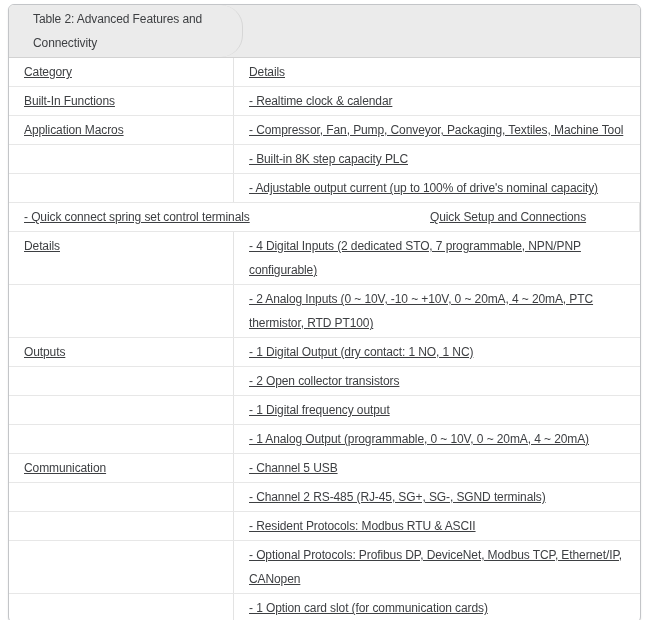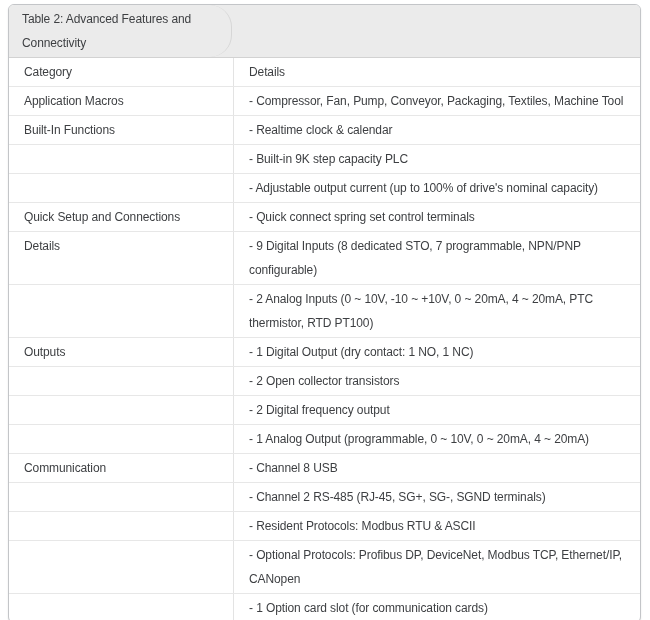--- a/index.html
+++ b/index.html
@@ -26,34 +26,35 @@
   }
   .title-row {
     display: flex;
     background: #ebebeb;
     border-bottom: 1px solid #d2d2d2;
   }
   .title-cell {
     width: 199px;
     flex-shrink: 0;
     border-right: 1px solid #d6d6d6;
-    padding: 2px 10px 2px 13px;
+    padding: 2px 10px 2px 24px;
     line-height: 24px;
     border-radius: 22px;
   }
   .title-spacer { flex: 1; }
   .row {
     display: flex;
     border-bottom: 1px solid #e7e7e7;
   }
   .row:last-child { border-bottom: none; }
   .cell {
     line-height: 24px;
     min-height: 24px;
     padding: 2px 10px 2px 15px;
+    text-decoration: underline;
   }
   .cat {
     width: 199px;
     flex-shrink: 0;
     border-right: 1px solid #e3e3e3;
   }
   .det {
     flex: 1;
     padding-right: 6px;
   }
@@ -68,66 +69,66 @@
     <div class="title-spacer"></div>
   </div>
 
   <div class="row header-row">
     <div class="cell cat">Category</div>
     <div class="cell det">Details</div>
   </div>
 
   <div id="table-rows">
       <div class="row">
+        <div class="cell cat">Built-In Functions</div>
+        <div class="cell det">- Realtime clock &amp; calendar</div>
+      </div>
+      <div class="row">
         <div class="cell cat">Application Macros</div>
         <div class="cell det">- Compressor, Fan, Pump, Conveyor, Packaging, Textiles, Machine Tool</div>
       </div>
       <div class="row">
-        <div class="cell cat">Built-In Functions</div>
-        <div class="cell det">- Realtime clock &amp; calendar</div>
-      </div>
-      <div class="row">
         <div class="cell cat"></div>
-        <div class="cell det">- Built-in 9K step capacity PLC</div>
+        <div class="cell det">- Built-in 8K step capacity PLC</div>
       </div>
       <div class="row">
         <div class="cell cat"></div>
         <div class="cell det">- Adjustable output current (up to 100% of drive's nominal capacity)</div>
       </div>
       <div class="row">
+        <div class="cell det">- Quick connect spring set control terminals</div>
         <div class="cell cat">Quick Setup and Connections</div>
-        <div class="cell det">- Quick connect spring set control terminals</div>
       </div>
       <div class="row">
         <div class="cell cat">Details</div>
-        <div class="cell det">- 9 Digital Inputs (8 dedicated STO, 7 programmable, NPN/PNP configurable)</div>
+        <div class="cell det">- 4 Digital Inputs (2 dedicated STO, 7 programmable, NPN/PNP configurable)</div>
       </div>
       <div class="row">
         <div class="cell cat"></div>
         <div class="cell det">- 2 Analog Inputs (0 ~ 10V, -10 ~ +10V, 0 ~ 20mA, 4 ~ 20mA, PTC thermistor, RTD PT100)</div>
       </div>
       <div class="row">
         <div class="cell cat">Outputs</div>
         <div class="cell det">- 1 Digital Output (dry contact: 1 NO, 1 NC)</div>
       </div>
       <div class="row">
         <div class="cell cat"></div>
         <div class="cell det">- 2 Open collector transistors</div>
       </div>
       <div class="row">
         <div class="cell cat"></div>
-        <div class="cell det">- 2 Digital frequency output</div>
+        <div class="cell det">- 1 Digital frequency output</div>
       </div>
       <div class="row">
         <div class="cell cat"></div>
         <div class="cell det">- 1 Analog Output (programmable, 0 ~ 10V, 0 ~ 20mA, 4 ~ 20mA)</div>
       </div>
       <div class="row">
         <div class="cell cat">Communication</div>
-        <div class="cell det">- Channel 8 USB</div>
+        <div class="cell det">- Channel 5 USB</div>
       </div>
       <div class="row">
         <div class="cell cat"></div>
         <div class="cell det">- Channel 2 RS-485 (RJ-45, SG+, SG-, SGND terminals)</div>
       </div>
       <div class="row">
         <div class="cell cat"></div>
         <div class="cell det">- Resident Protocols: Modbus RTU &amp; ASCII</div>
       </div>
       <div class="row">

